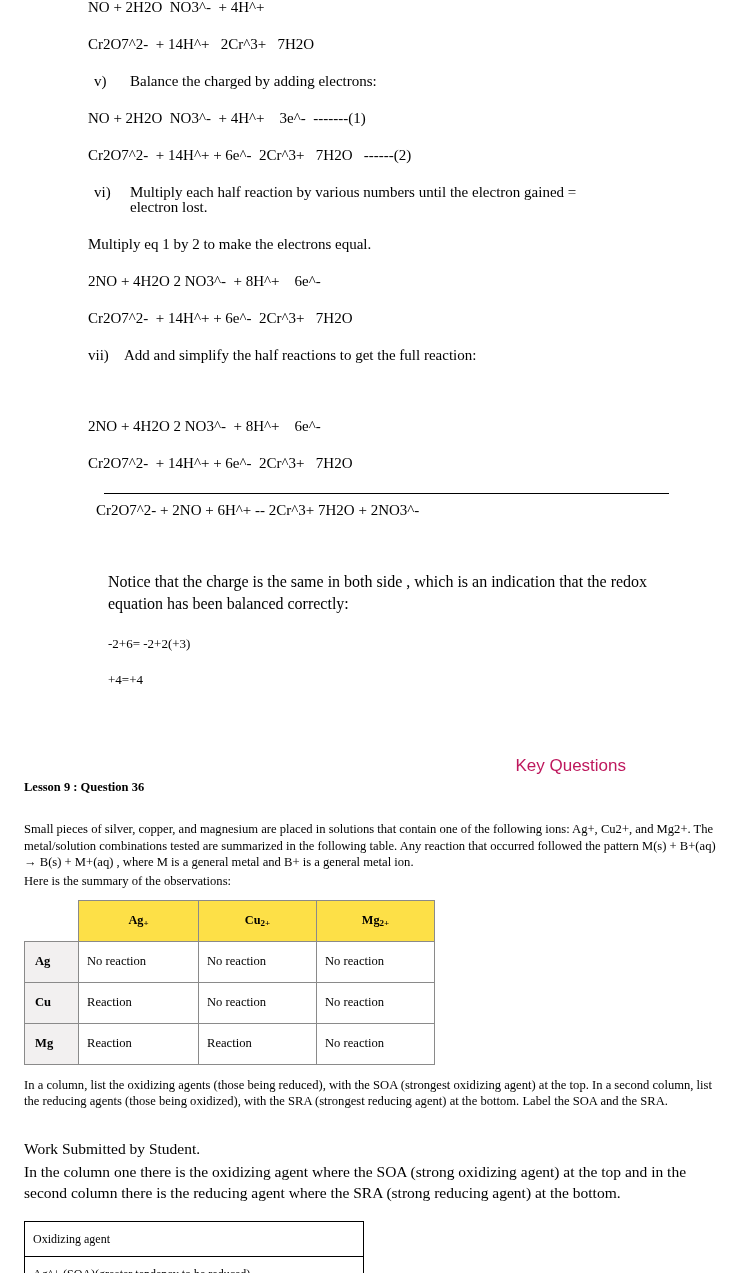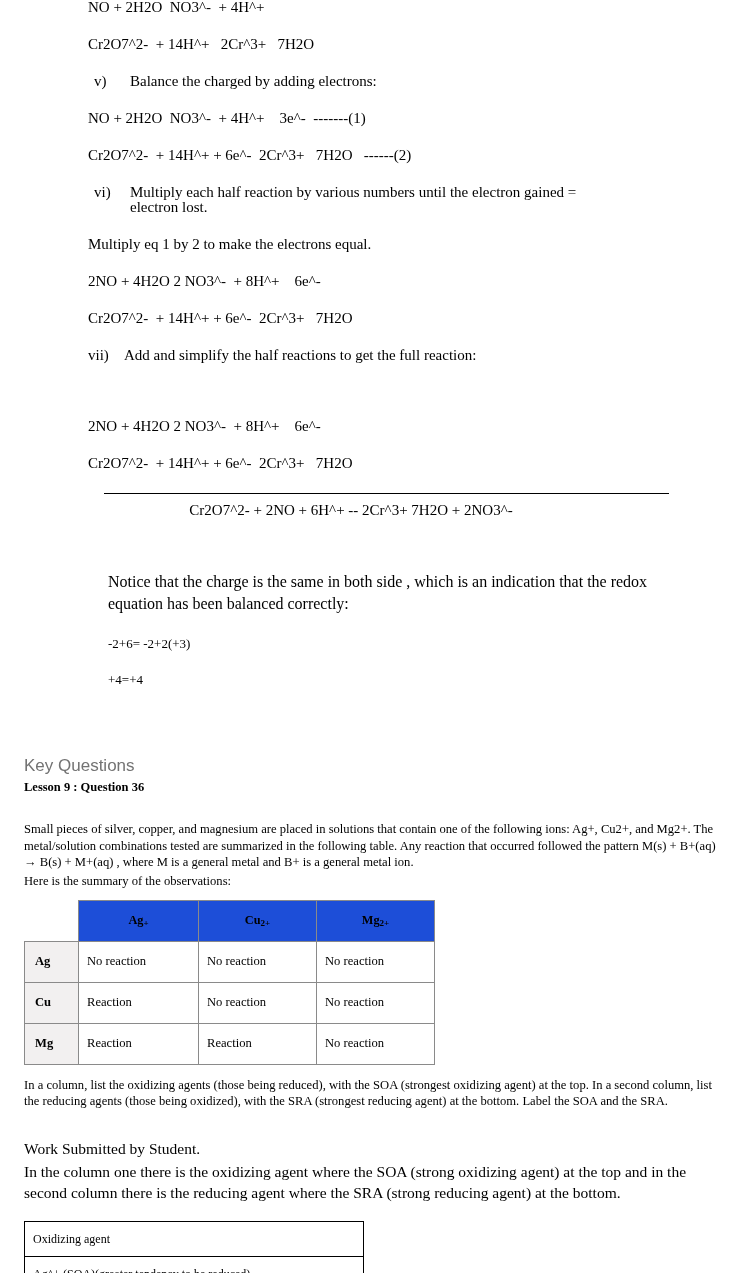--- a/index.html
+++ b/index.html
@@ -47,45 +47,45 @@
   .spacer-lg { height: 34px; }
 
   .sumline {
     border-top: 1px solid #000;
     margin: 2px 0 0 16px;
     width: 565px;
   }
   .eqsum {
     margin: 8px 0 0 8px;
     font-size: 15px;
-    text-align: center;
   }
 
   .notice {
     margin: 52px 0 0 108px;
     width: 540px;
     font-size: 16px;
     line-height: 1.35;
   }
   .small-eq {
     margin: 22px 0 0 108px;
     font-size: 13px;
   }
   .small-eq.second { margin-top: 20px; }
 
   
   .kq {
     margin: 68px 0 0 24px;
   }
   .kq-title {
-    color: #737373;
+    color: #be185d;
     font-size: 17px;
     font-family: "Liberation Sans", sans-serif;
     font-weight: normal;
     margin: 0 0 4px 0;
+    text-align: right;
   }
   .kq-sub {
     font-family: "Liberation Serif", serif;
     font-weight: bold;
     font-size: 12.5px;
     margin: 0;
   }
 
   .qbody {
     margin: 26px 0 0 24px;
@@ -104,21 +104,21 @@
   }
   table.obs td, table.obs th {
     border: 1px solid #8a8a8a;
     font-size: 12.6px;
     font-family: "Liberation Serif", serif;
     padding: 6px 8px;
     vertical-align: middle;
     height: 28px;
   }
   table.obs th {
-    background: #1d4ed8;
+    background: #fde047;
     font-weight: bold;
     text-align: center;
     font-size: 12.3px;
   }
   table.obs th.corner { background: #ffffff; border: none; }
   table.obs td.rowhdr {
     background: #f2f0f0;
     font-weight: bold;
     text-align: left;
     padding-left: 10px;

